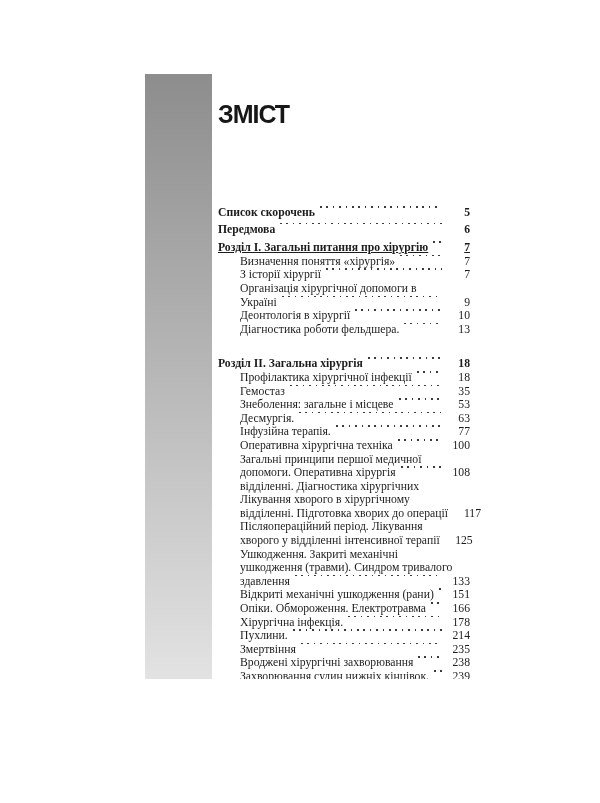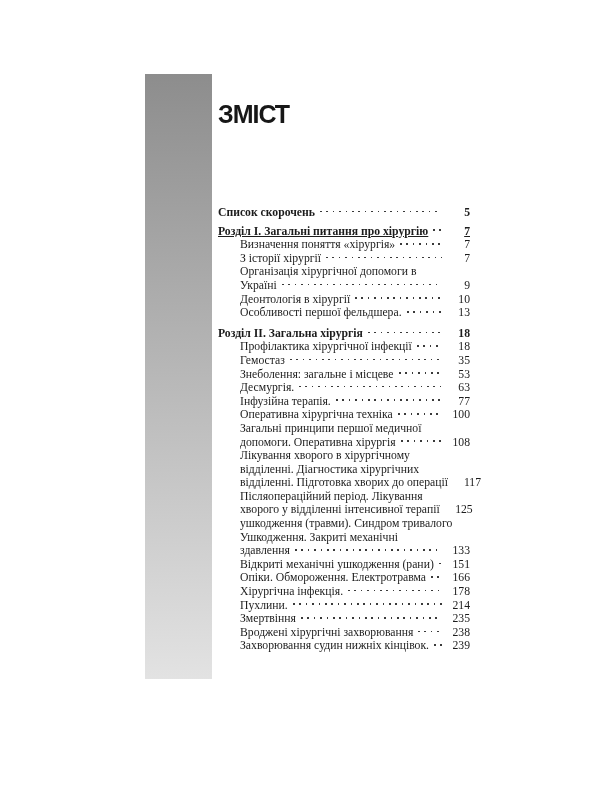--- a/index.html
+++ b/index.html
@@ -38,26 +38,26 @@
     letter-spacing: -1px;
     color: #171717;
   }
   .toc-list {
     margin-top: 79px;
     font-size: 11.7px;
     line-height: 13.6px;
   }
   .toc-entry.bold { font-weight: bold; }
   .toc-entry.gap { margin-top: 5px; text-decoration: underline; }
-  .toc-entry.gap2 { margin-top: 7px; }
+  .toc-entry.gap2 { margin-top: 21px; }
   .toc-entry.space-after { margin-bottom: 3px; }
   .toc-entry.indent .toc-line { padding-left: 22px; }
   .toc-line {
     display: flex;
-    align-items: center;
+    align-items: flex-start;
   }
   .txt {
     flex: 0 0 auto;
     white-space: nowrap;
   }
   .fill {
     flex: 1 1 0;
     min-width: 0;
     height: 1.6px;
     margin: 0 2px 2.5px 5px;
@@ -88,20 +88,27 @@
   <div class="content">
     <div class="title">ЗМІСТ</div>
     <div class="toc-list">
         <div class="toc-entry bold space-after">
           <div class="toc-line">
             <span class="txt">Список скорочень</span>
             <span class="fill"></span>
             <span class="pg">5</span>
           </div>
         </div>
+        <div class="toc-entry bold space-after">
+          <div class="toc-line">
+            <span class="txt">Передмова</span>
+            <span class="fill"></span>
+            <span class="pg">6</span>
+          </div>
+        </div>
         <div class="toc-entry bold gap">
           <div class="toc-line">
             <span class="txt">Розділ І. Загальні питання про хірургію</span>
             <span class="fill"></span>
             <span class="pg">7</span>
           </div>
         </div>
         <div class="toc-entry indent">
           <div class="toc-line">
             <span class="txt">Визначення поняття «хірургія»</span>
@@ -128,21 +135,21 @@
         </div>
         <div class="toc-entry indent">
           <div class="toc-line">
             <span class="txt">Деонтологія в хірургії</span>
             <span class="fill"></span>
             <span class="pg">10</span>
           </div>
         </div>
         <div class="toc-entry indent">
           <div class="toc-line">
-            <span class="txt">Особливості першої фельдшера.</span>
+            <span class="txt">Діагностика роботи фельдшера.</span>
             <span class="fill"></span>
             <span class="pg">13</span>
           </div>
         </div>
         <div class="toc-entry bold gap2">
           <div class="toc-line">
             <span class="txt">Розділ ІІ. Загальна хірургія</span>
             <span class="fill"></span>
             <span class="pg">18</span>
           </div>
@@ -194,49 +201,49 @@
             <span class="txt">Загальні принципи першої медичної</span>
           </div>
           <div class="toc-line">
             <span class="txt">допомоги. Оперативна хірургія</span>
             <span class="fill"></span>
             <span class="pg">108</span>
           </div>
         </div>
         <div class="toc-entry indent">
           <div class="toc-line">
+            <span class="txt">відділенні. Діагностика хірургічних</span>
+          </div>
+          <div class="toc-line">
             <span class="txt">Лікування хворого в хірургічному</span>
           </div>
-          <div class="toc-line">
-            <span class="txt">відділенні. Діагностика хірургічних</span>
-          </div>
         </div>
         <div class="toc-entry indent">
           <div class="toc-line">
             <span class="txt">відділенні. Підготовка хворих до операції</span>
             <span class="fill"></span>
             <span class="pg">117</span>
           </div>
         </div>
         <div class="toc-entry indent">
           <div class="toc-line">
             <span class="txt">Післяопераційний період. Лікування</span>
           </div>
           <div class="toc-line">
             <span class="txt">хворого у відділенні інтенсивної терапії</span>
             <span class="fill"></span>
             <span class="pg">125</span>
           </div>
         </div>
         <div class="toc-entry indent">
           <div class="toc-line">
+            <span class="txt">Ушкодження. Закриті механічні</span>
+          </div>
+          <div class="toc-line">
             <span class="txt">ушкодження (травми). Синдром тривалого</span>
-          </div>
-          <div class="toc-line">
-            <span class="txt">Ушкодження. Закриті механічні</span>
           </div>
           <div class="toc-line">
             <span class="txt">здавлення</span>
             <span class="fill"></span>
             <span class="pg">133</span>
           </div>
         </div>
         <div class="toc-entry indent">
           <div class="toc-line">
             <span class="txt">Відкриті механічні ушкодження (рани)</span>

